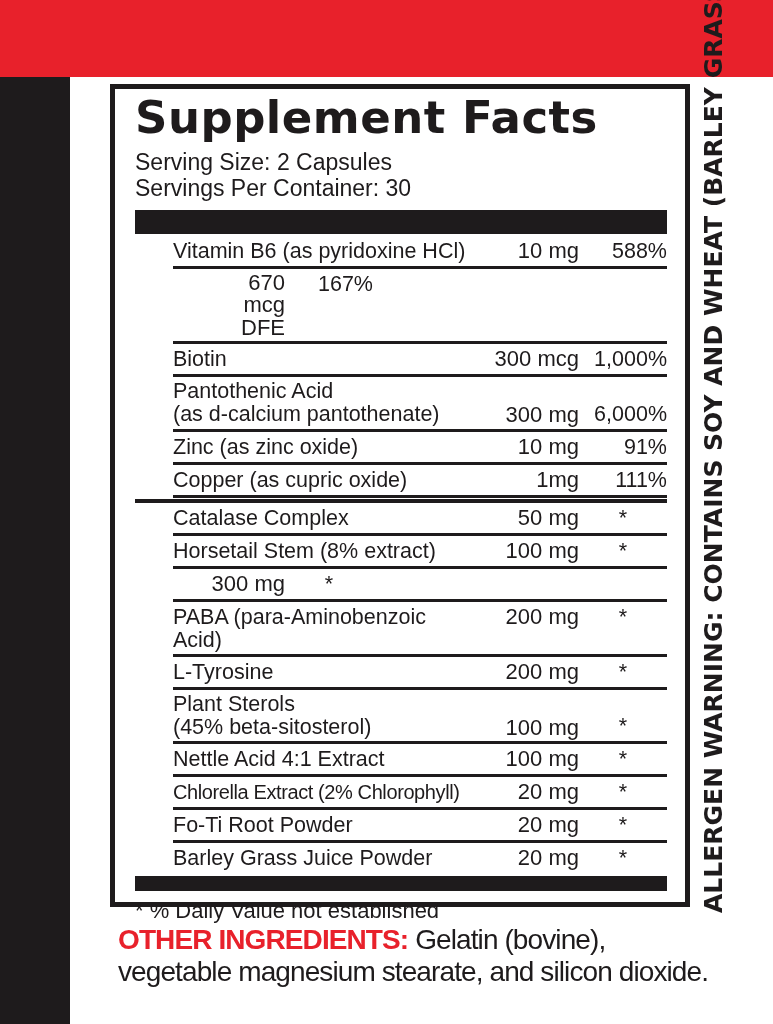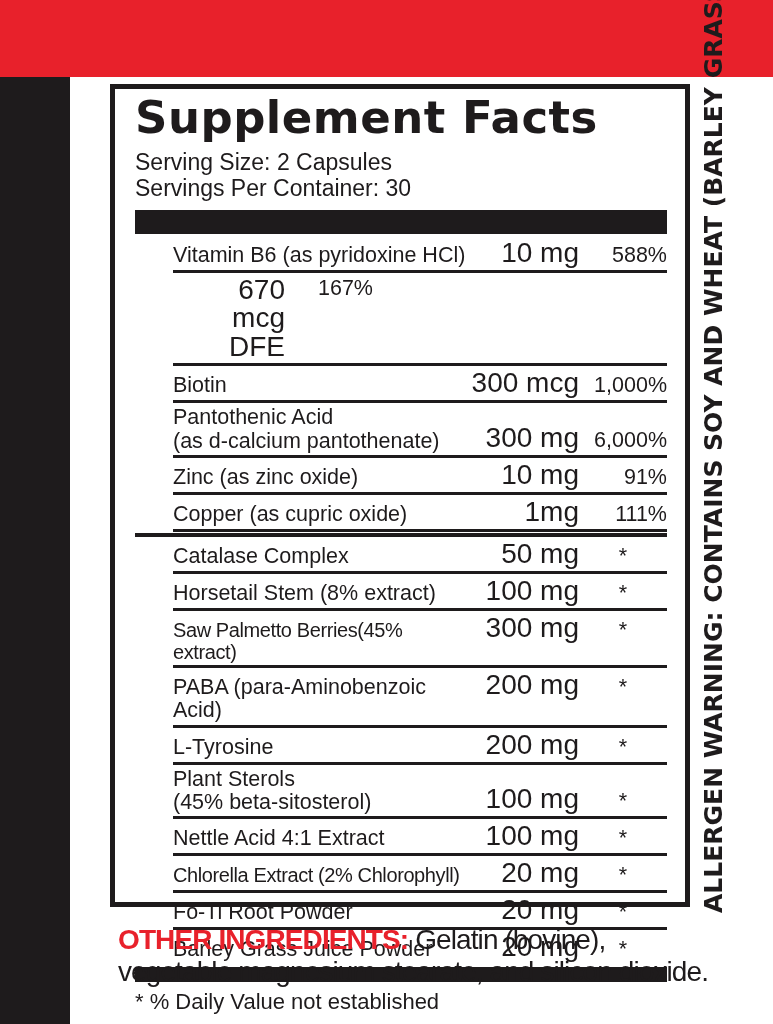--- a/index.html
+++ b/index.html
@@ -38,21 +38,21 @@
   .hdr .dvh { font-size:22px; font-weight:400; }
   .bar2 { height:11px; background:var(--ink, #1e1b1c); margin-bottom:2px; }
   .row {
     display:flex; align-items:baseline;
     border-bottom:3px solid var(--ink, #1e1b1c);
     padding:3px 0 2px;
     margin-left:38px;
   }
   .row:last-child { border-bottom:none; }
   .row .name { flex:1; font-size:21.5px; line-height:1.08; white-space:pre-line; }
-  .row .amount { width:112px; font-size:28px; line-height:1.02; text-align:right; white-space:pre-line; }
+  .row .amount { width:112px; font-size:22px; line-height:1.02; text-align:right; white-space:pre-line; }
   .row .dv { width:88px; font-size:21.5px; text-align:right; }
   .row .dv.star { text-align:center; }
   .row.bottom-align { align-items:flex-end; }
   .row.top-align { align-items:flex-start; }
   .row.tight .name { font-size:20px; letter-spacing:-0.4px; }
   .section-divider { height:4px; background:var(--ink, #1e1b1c); margin-top:1px; }
   .bigbar { height:15px; background:var(--ink, #1e1b1c); margin-top:3px; }
   .footnote { font-size:22px; padding:7px 0; }
   .allergen {
     position:absolute; left:299px; top:483px; width:830px; height:30px;
@@ -118,21 +118,20 @@
         <span class="name">Catalase Complex</span>
         <span class="amount">50 mg</span>
         <span class="dv star">*</span>
       </div>
       <div class="row">
         <span class="name">Horsetail Stem (8% extract)</span>
         <span class="amount">100 mg</span>
         <span class="dv star">*</span>
       </div>
       <div class="row tight">
-        <span class="name">Saw Palmetto Berries(45% extract)</span>
         <span class="amount">300 mg</span>
         <span class="dv star">*</span>
       </div>
       <div class="row">
         <span class="name">PABA (para-Aminobenzoic Acid)</span>
         <span class="amount">200 mg</span>
         <span class="dv star">*</span>
       </div>
       <div class="row">
         <span class="name">L-Tyrosine</span>

